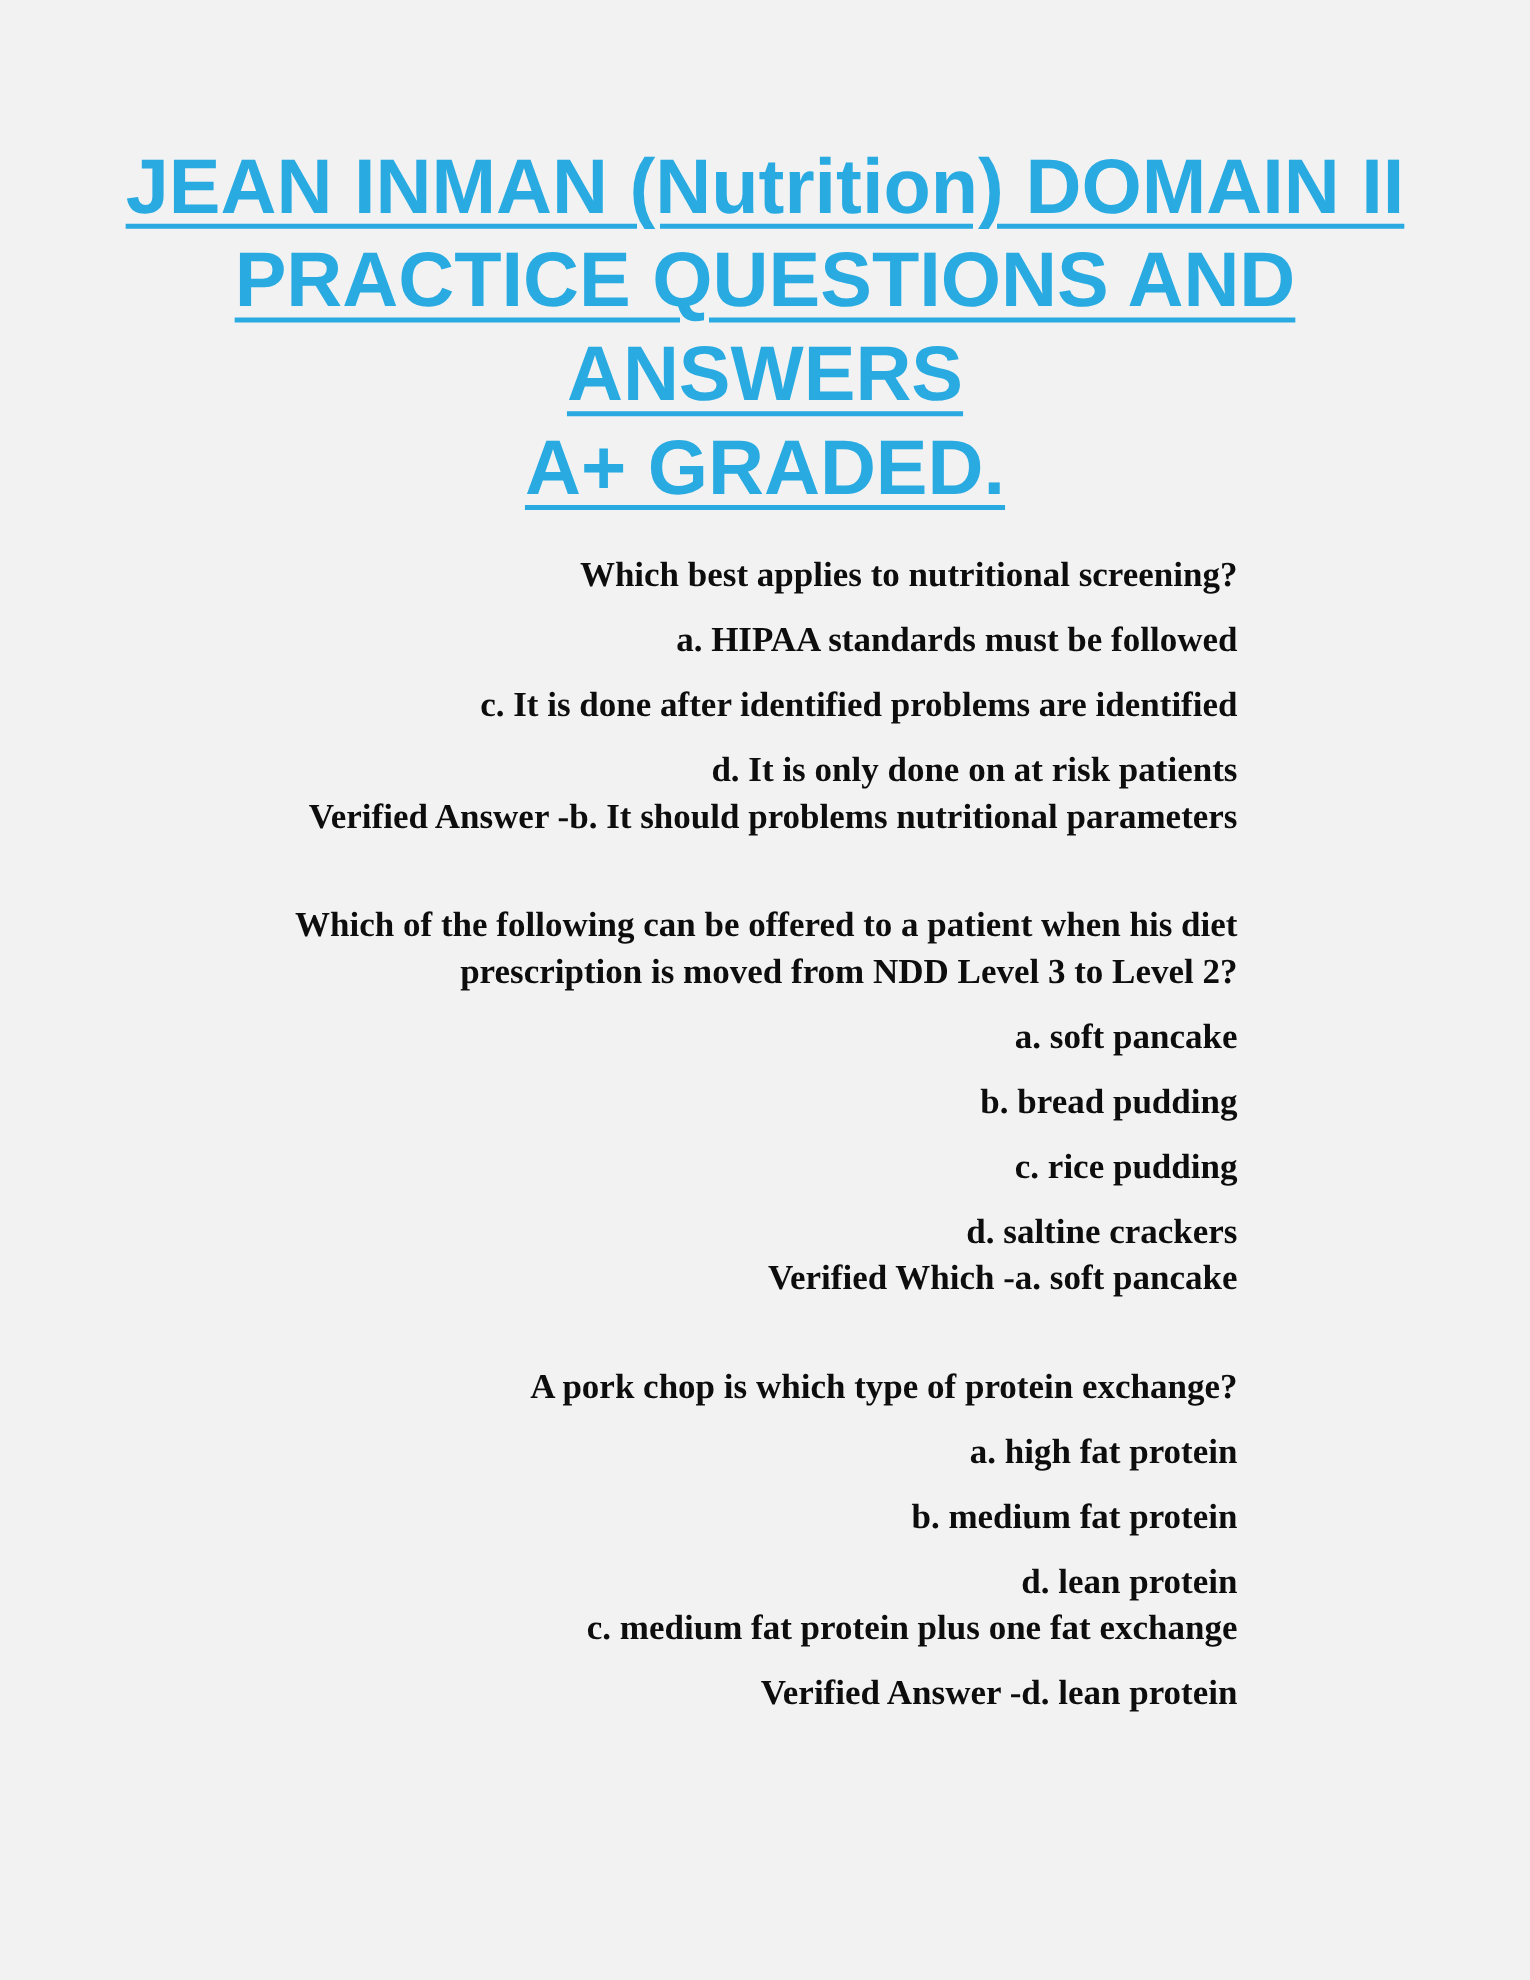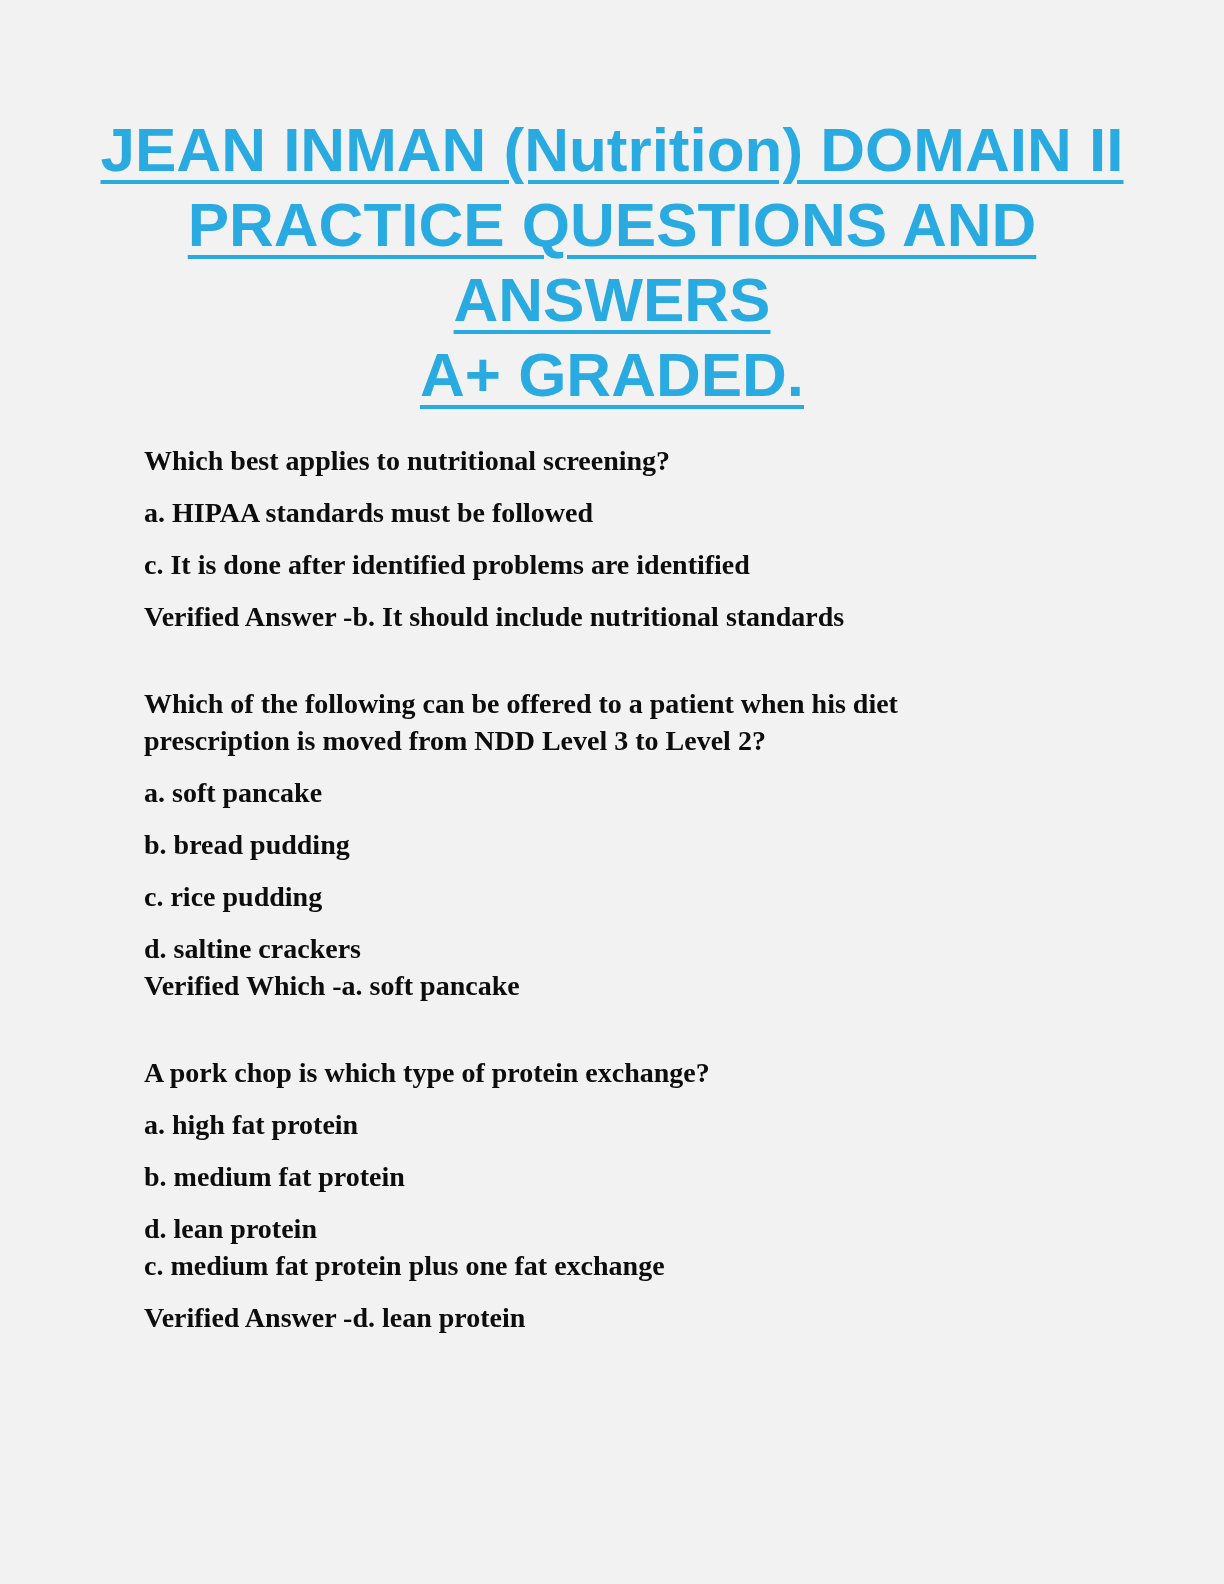--- a/index.html
+++ b/index.html
@@ -36,20 +36,21 @@
   .doc-title .title-line {
     text-decoration: underline;
     text-decoration-thickness: 4px;
     text-underline-offset: 9px;
   }
   .content {
     margin-top: 30px;
     padding-left: 144px;
     padding-right: 120px;
     max-width: 1110px;
+    text-align: right;
   }
   .q-block + .q-block {
     margin-top: 50px;
   }
   .q-text, .opt, .verified {
     font-weight: bold;
     font-size: 28px;
     line-height: 37px;
     margin: 0 0 15px 0;
     max-width: 950px;
@@ -71,21 +72,22 @@
     <span class="title-line">PRACTICE QUESTIONS AND ANSWERS</span><br>
     <span class="title-line">A+ GRADED.</span>
   </h1>
 
   <div class="content">
 
     <div class="q-block">
       <p class="q-text">Which best applies to nutritional screening?</p>
       <p class="opt">a. HIPAA standards must be followed</p>
       <p class="opt">c. It is done after identified problems are identified</p>
-      <p class="verified">Verified Answer -b. It should include nutritional standards</p>
+      <p class="opt opt-last">d. It is only done on at risk patients</p>
+      <p class="verified">Verified Answer -b. It should problems nutritional parameters</p>
     </div>
 
     <div class="q-block">
       <p class="q-text">Which of the following can be offered to a patient when his diet prescription is moved from NDD Level 3 to Level 2?</p>
       <p class="opt">a. soft pancake</p>
       <p class="opt">b. bread pudding</p>
       <p class="opt">c. rice pudding</p>
       <p class="opt opt-last">d. saltine crackers</p>
       <p class="verified">Verified Which -a. soft pancake</p>
     </div>

